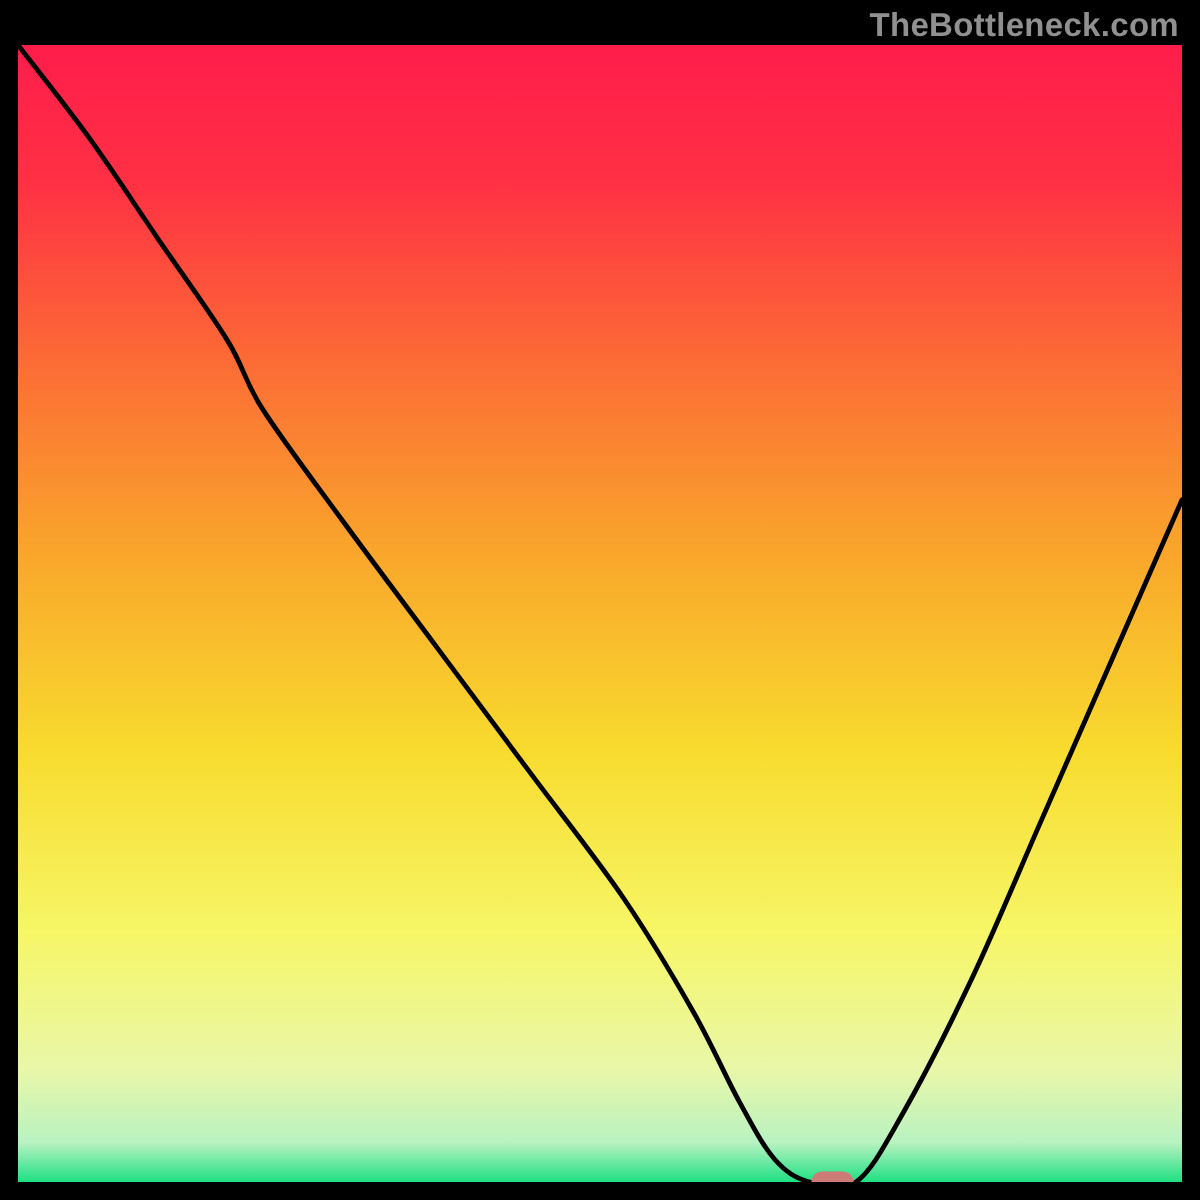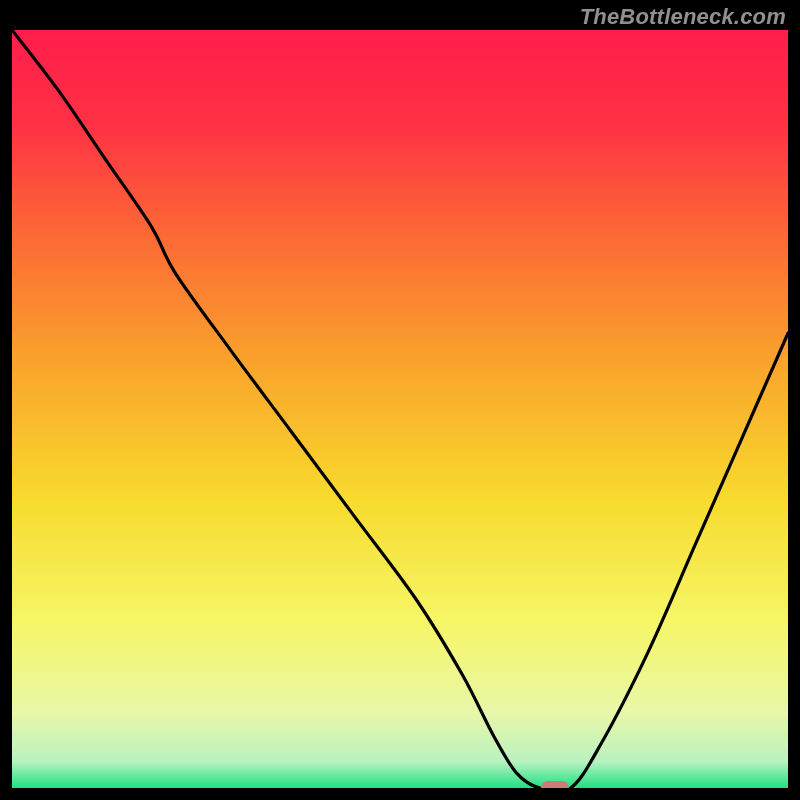--- a/index.html
+++ b/index.html
@@ -34,21 +34,20 @@
   }
   .watermark {
     position: absolute;
     top: 4px;
     right: 14px;
     font-family: Arial, Helvetica, sans-serif;
     font-size: 22px;
     font-weight: 600;
     color: #909090;
     letter-spacing: 0.2px;
-    font-style: italic;
   }
   .marker {
     position: absolute;
     width: 28px;
     height: 14px;
     border-radius: 7px;
     background: #CD7B77;
     transform: translate(-50%, -50%);
   }
 </style>

